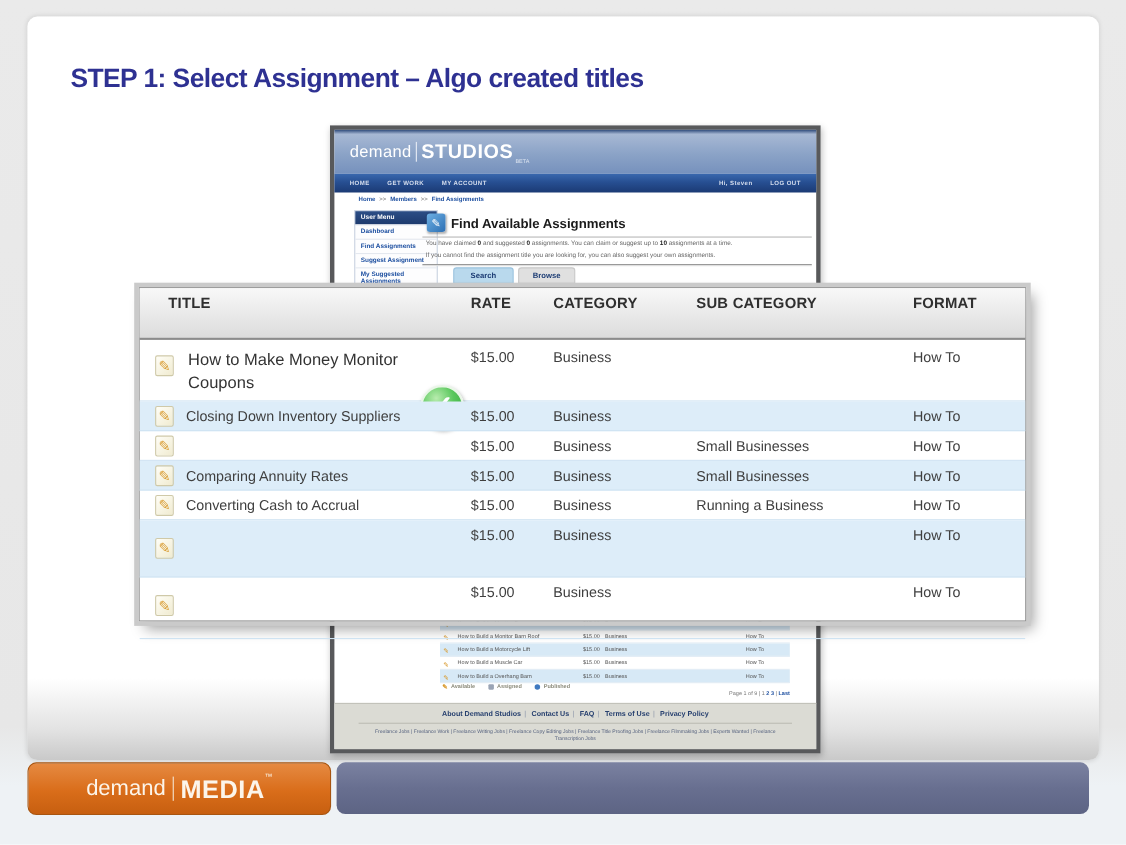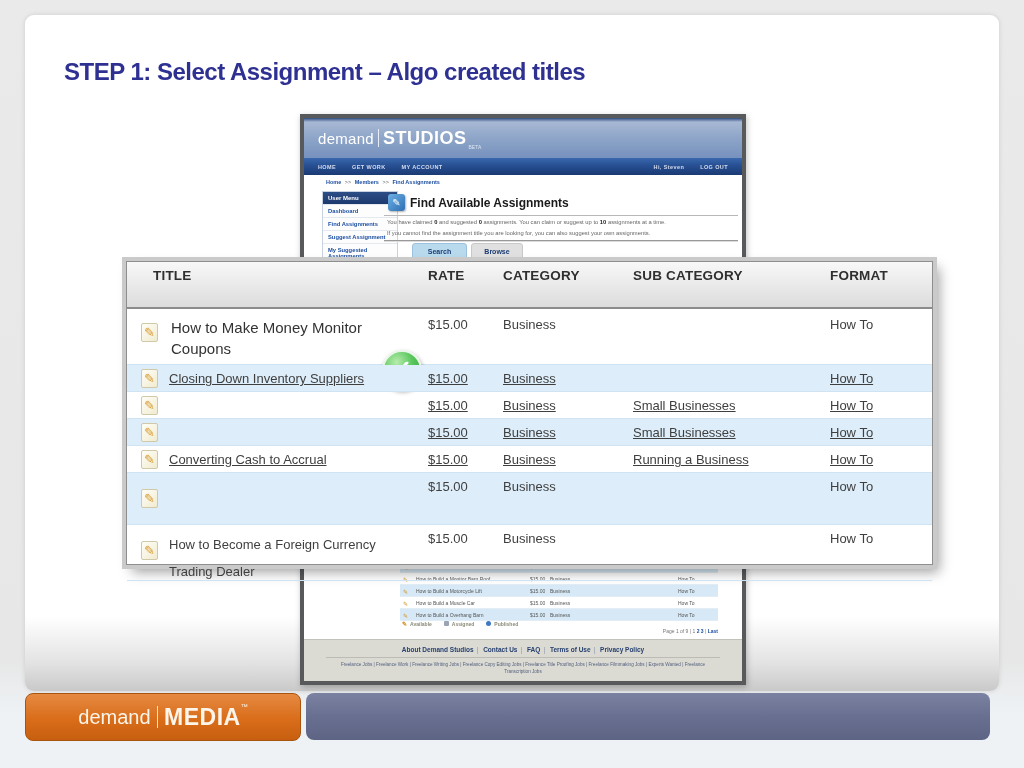--- a/index.html
+++ b/index.html
@@ -86,21 +86,21 @@
                border-bottom:2px solid #8c8c8c; font-size:13.5px; font-weight:bold; color:#2f2f2f; }
   .ov-header span { position:absolute; top:0; line-height:27px; letter-spacing:.2px; }
   .oh-title { left:26px; } .oh-rate { left:301px; } .oh-cat { left:376px; }
   .oh-sub { left:506px; } .oh-fmt { left:703px; }
 
   .ov-row { position:relative; border-bottom:1px solid #cfe3f2; color:#3f3f3f; font-size:13px; }
   .ov-row.alt { background:#ddedf9; }
   .ov-row .cell { position:absolute; }
   .c-rate { left:301px; } .c-cat { left:376px; } .c-sub { left:506px; } .c-fmt { left:703px; }
   .row-mid { height:27px; line-height:27px; }
-  .row-mid .cell { top:0;text-decoration:underline; }
+  .row-mid .cell { top:0; }
   .row-mid .pencil { top:4px; }
   .row-first { height:56px; }
   .row-first .c-title { left:44px; top:7px; width:218px; font-size:15px; line-height:21px; color:#333; }
   .row-first .cell { top:8px; }
   .row-first .pencil { top:14px; }
   .row-tall .c-title { left:42px; top:5px; line-height:27px; }
   .row-tall .cell { top:6px; }
   .row-tall .pencil { top:16px; }
   .row-t6 { height:52px; } .row-t6 .c-title { width:210px; }
   .row-t7 { height:56px; } .row-t7 .c-title { width:215px; }
@@ -294,20 +294,21 @@
         </span>
       <span class="cell c-rate">$15.00</span>
       <span class="cell c-cat">Business</span>
       <span class="cell c-sub">Small Businesses</span>
       <span class="cell c-fmt">How To</span>
     </div>
     <div class="ov-row row-mid alt">
       <span class="pencil">
           <span>✎</span>
         </span>
+      <span class="cell c-title">Comparing Annuity Rates</span>
       <span class="cell c-rate">$15.00</span>
       <span class="cell c-cat">Business</span>
       <span class="cell c-sub">Small Businesses</span>
       <span class="cell c-fmt">How To</span>
     </div>
     <div class="ov-row row-mid">
       <span class="pencil">
           <span>✎</span>
         </span>
       <span class="cell c-title">Converting Cash to Accrual</span>
@@ -322,21 +323,20 @@
         </span>
       <span class="cell c-rate">$15.00</span>
       <span class="cell c-cat">Business</span>
       <span class="cell c-sub"></span>
       <span class="cell c-fmt">How To</span>
     </div>
     <div class="ov-row row-tall row-t7">
       <span class="pencil">
           <span>✎</span>
         </span>
-      <span class="cell c-title">How to Become a Foreign Currency Trading Dealer</span>
       <span class="cell c-rate">$15.00</span>
       <span class="cell c-cat">Business</span>
       <span class="cell c-sub"></span>
       <span class="cell c-fmt">How To</span>
     </div>
   </div>
 
   <div class="dm-badge">
     <span class="dmb-demand">demand</span>
     <span class="dmb-pipe"></span>

